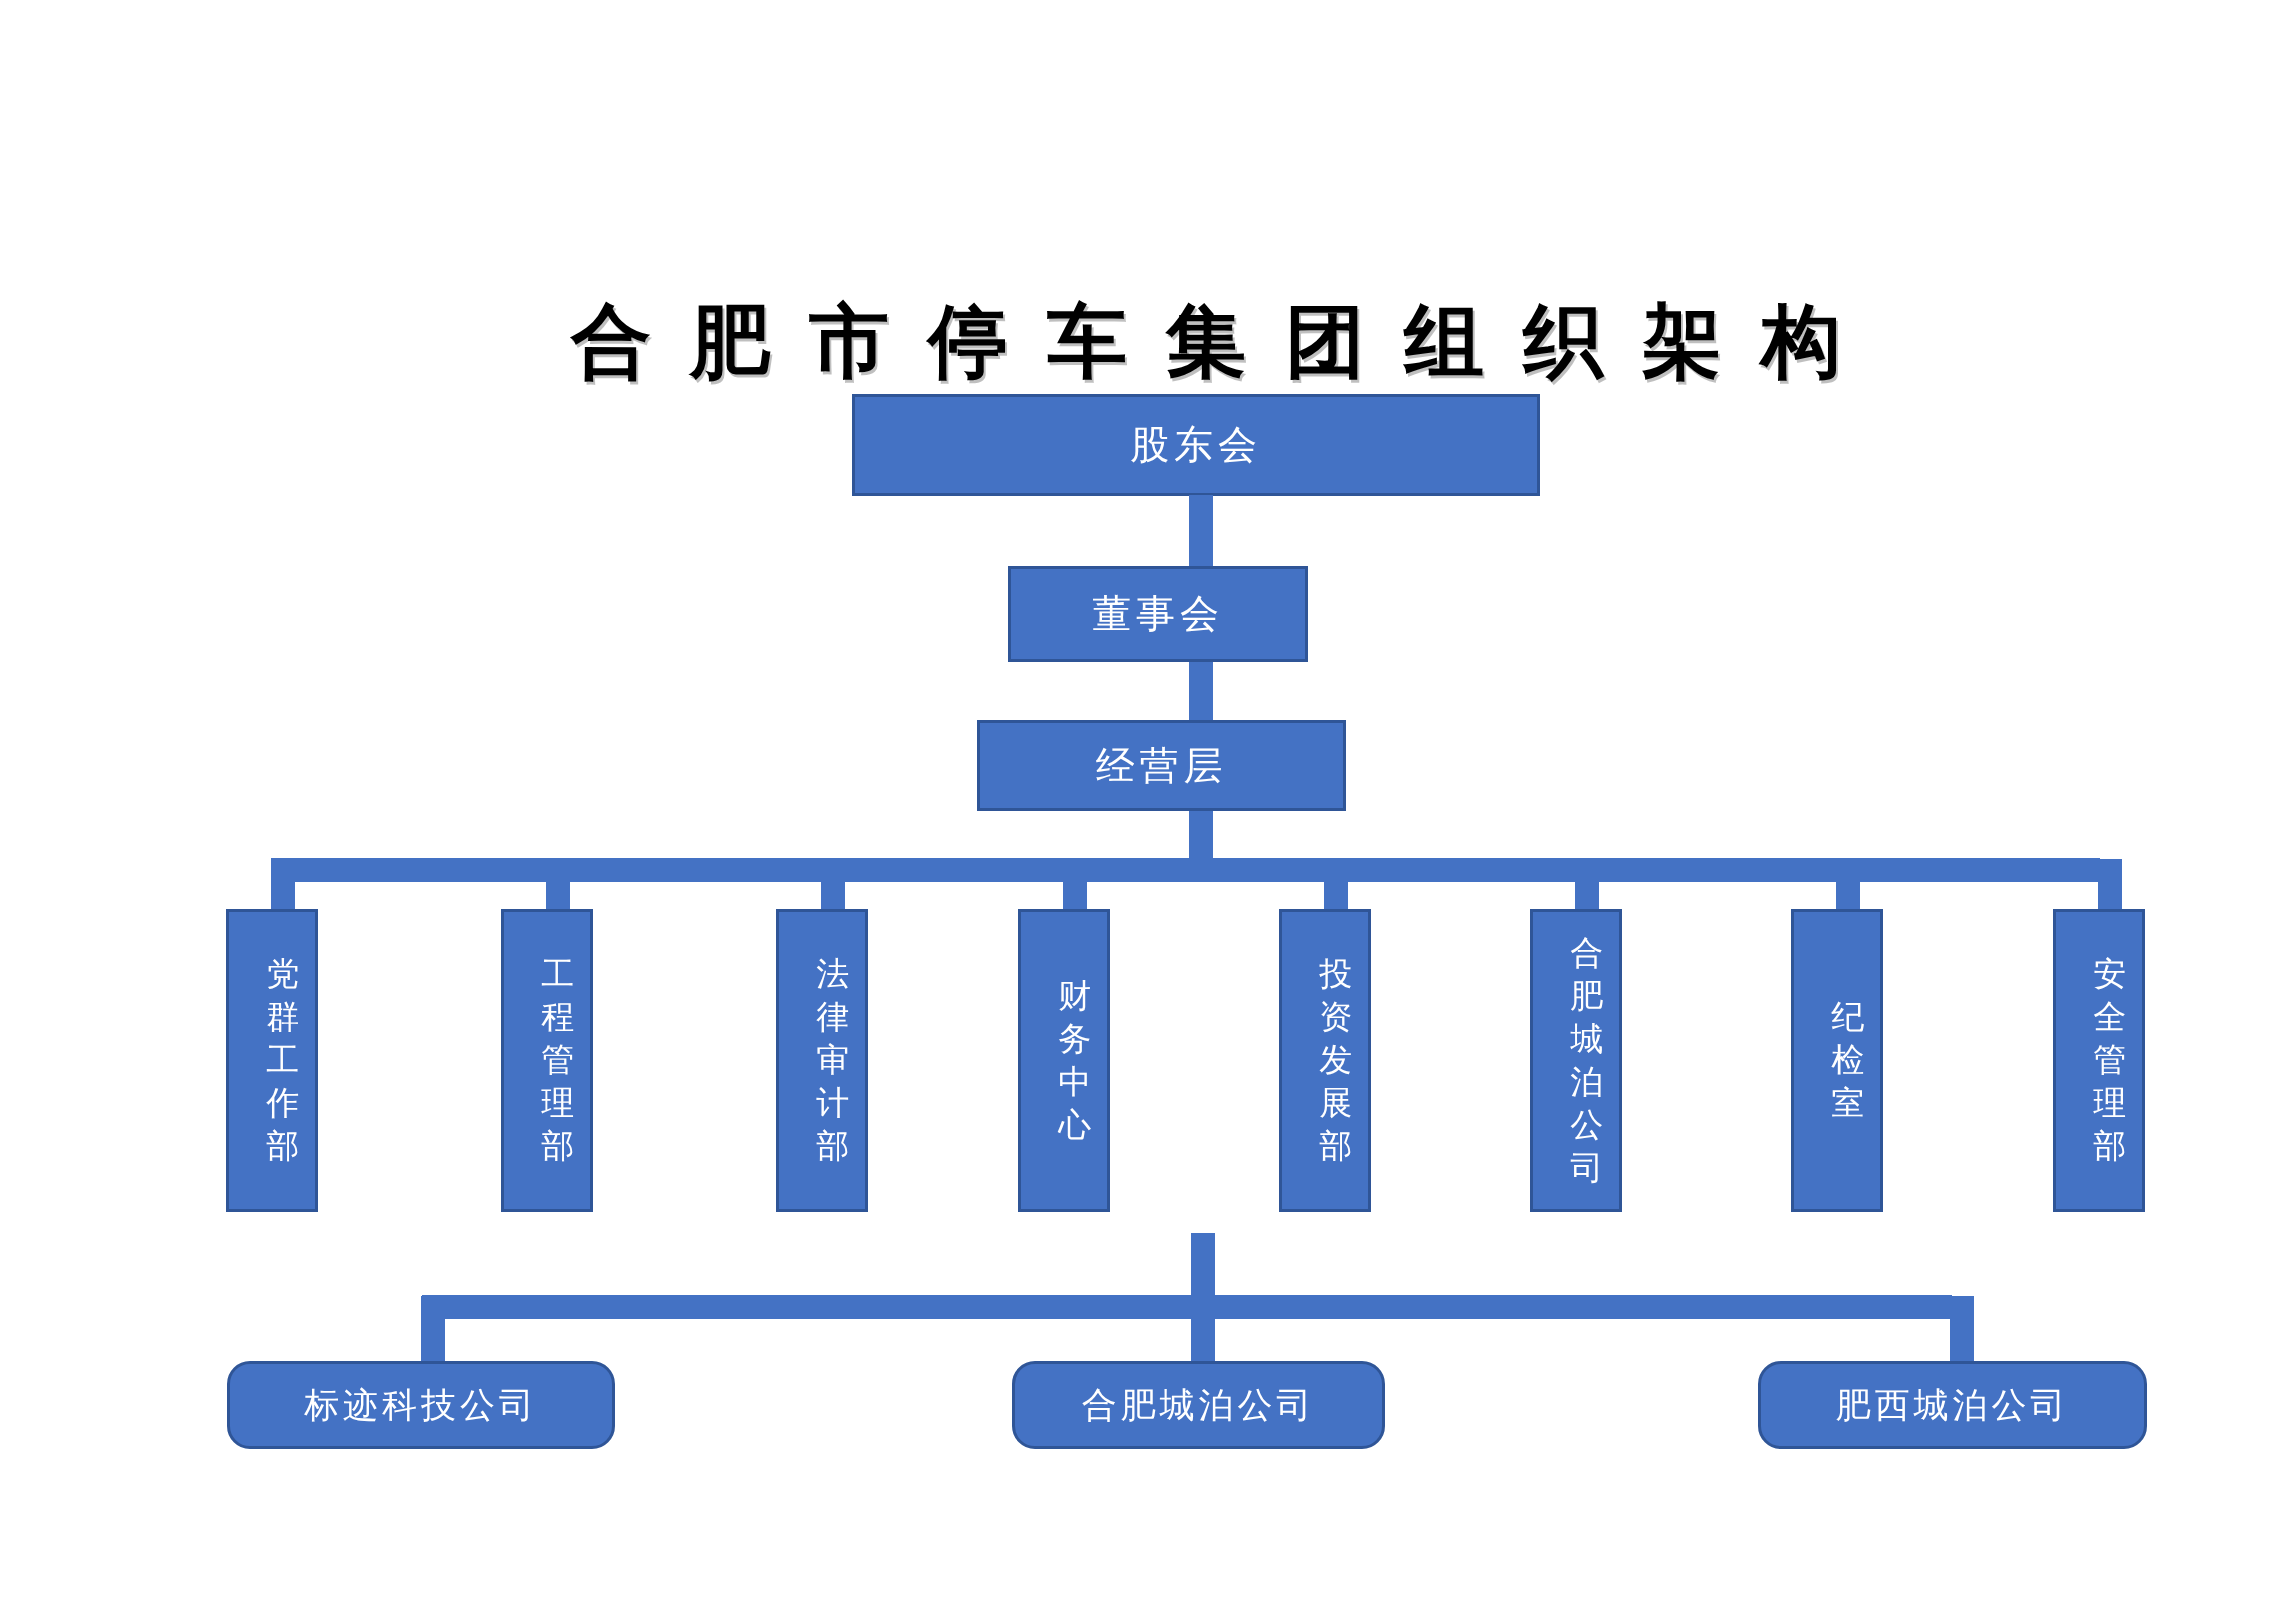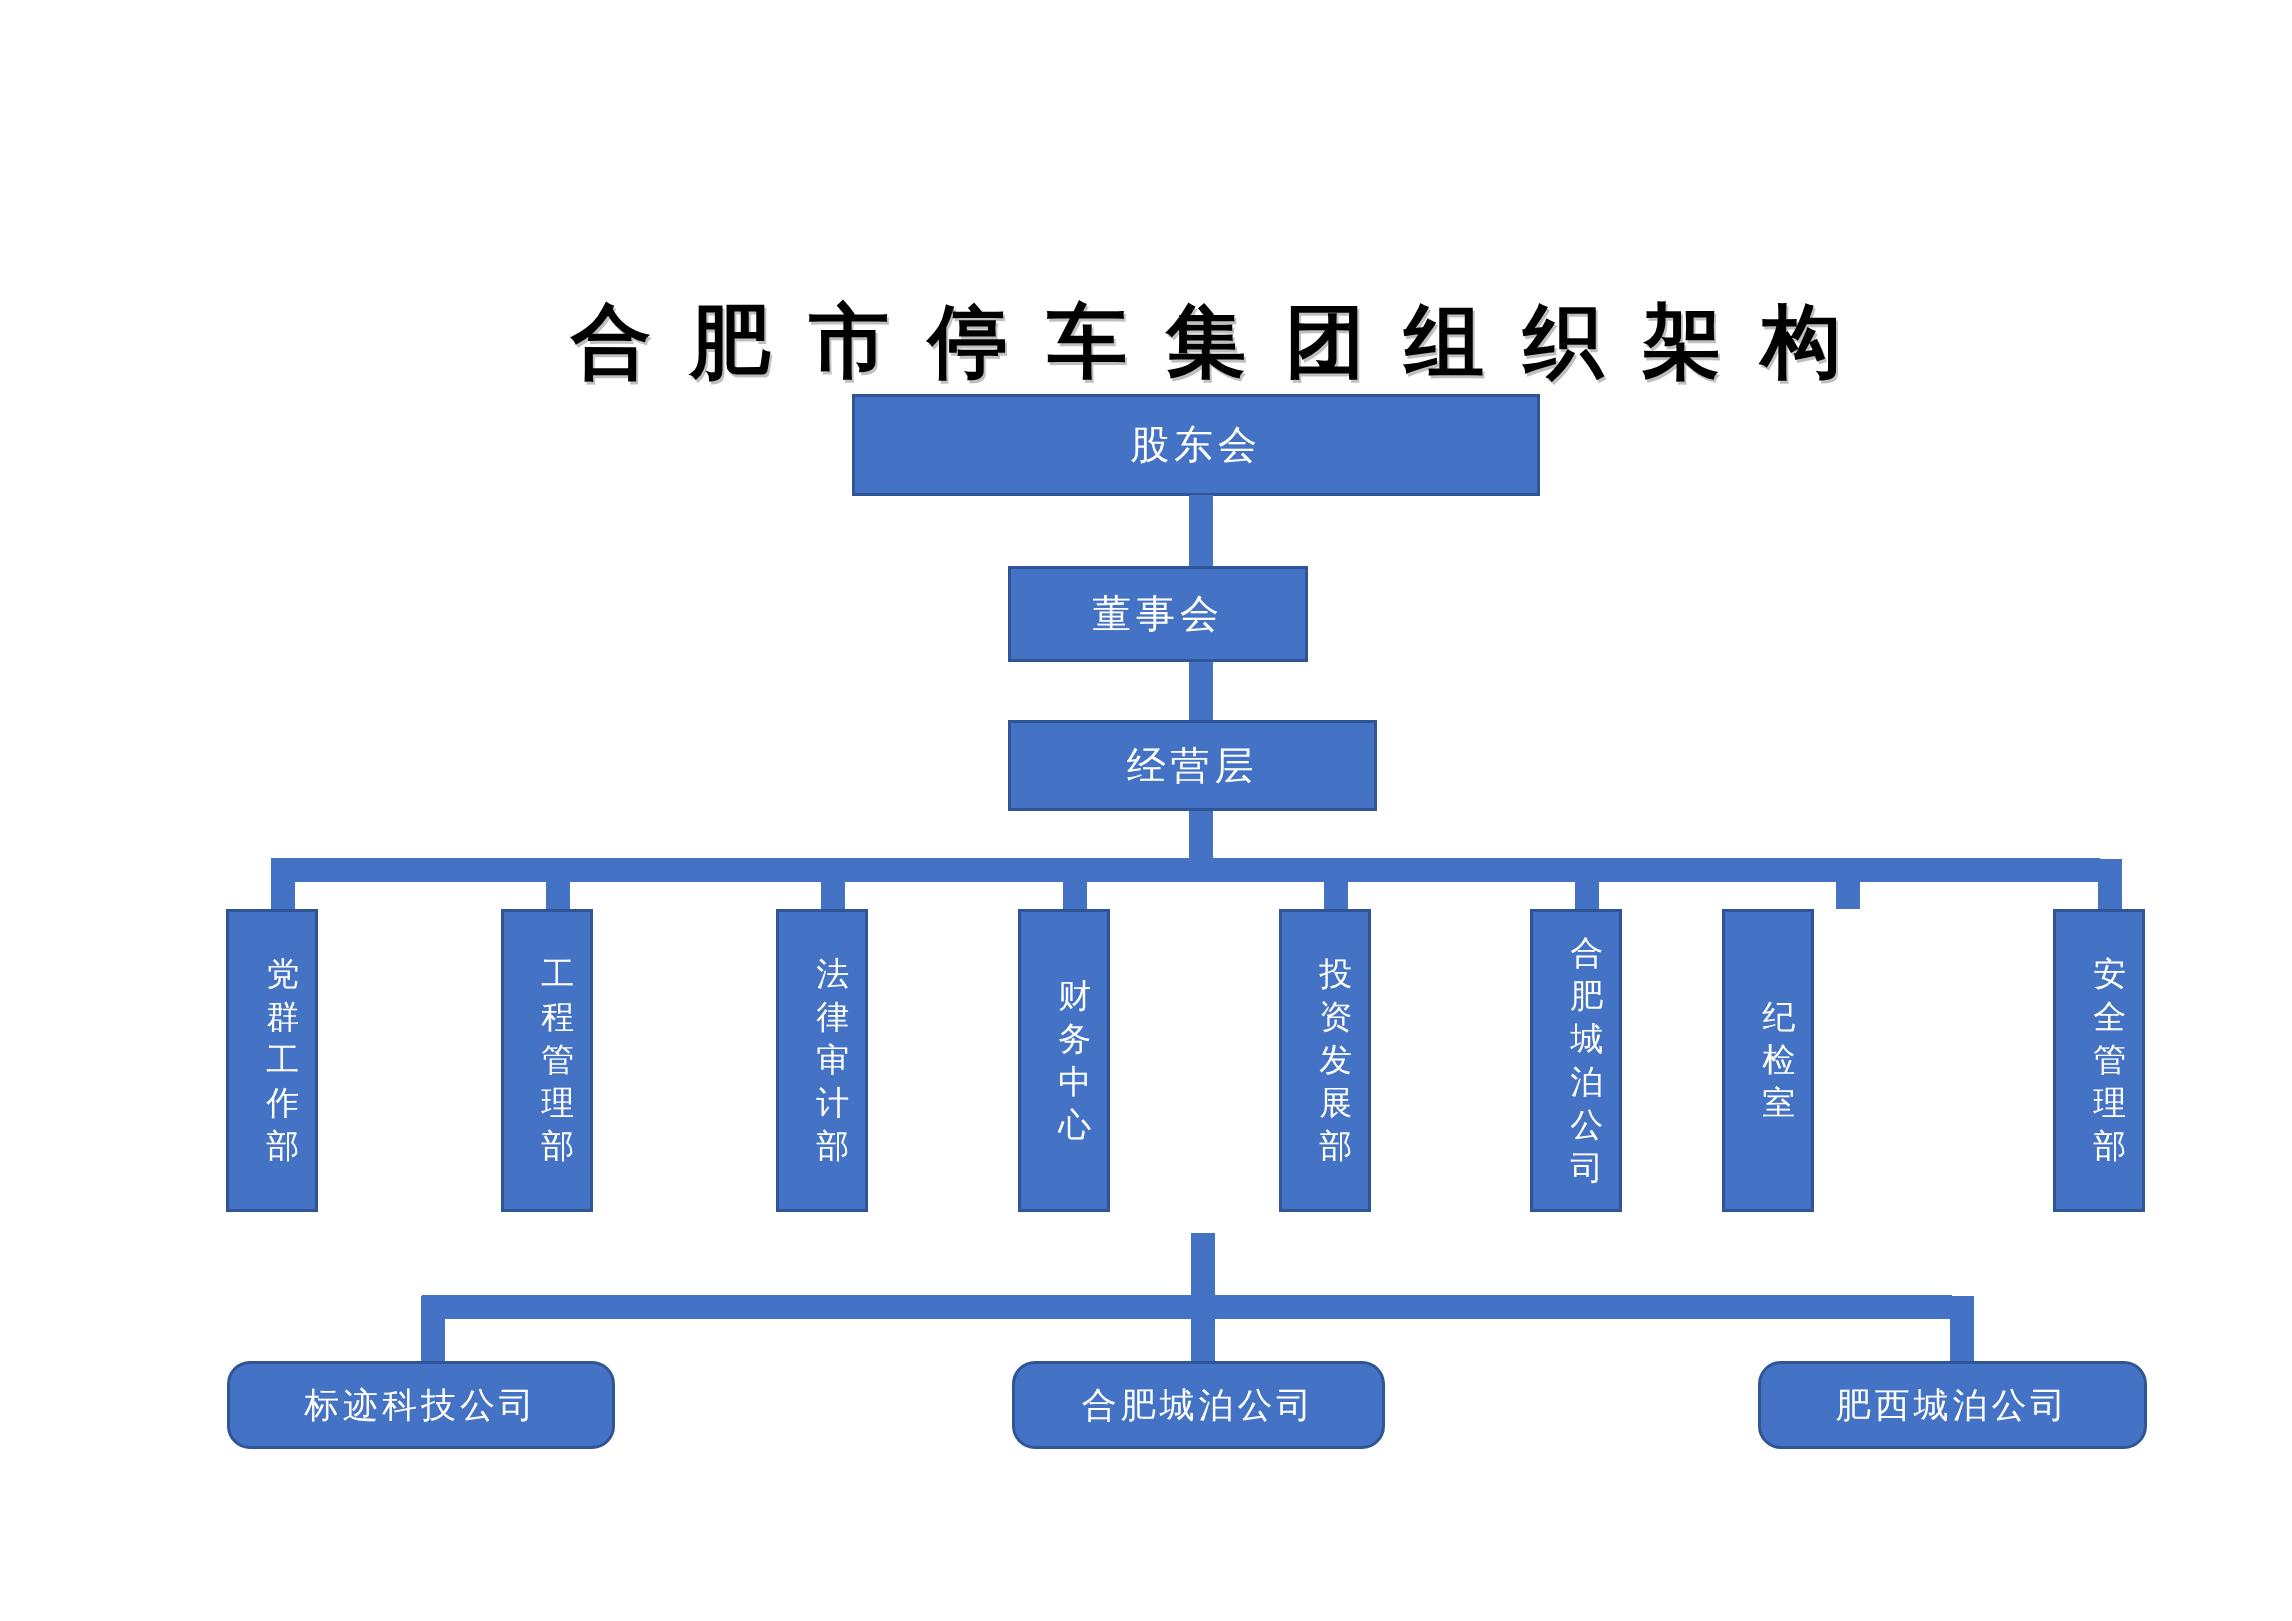--- a/index.html
+++ b/index.html
@@ -59,31 +59,31 @@
     word-break: break-all;
     text-align: center;
   }
   .conn { position: absolute; background: var(--connector); }
   .conn.v { width: 2.9px; }
   .conn.h { height: 2.9px; }
 
   
   .n-shareholders { left: 828px;  top: 370px;  width: 688px; height: 102px; }
   .n-board        { left: 984px; top: 542px;  width: 300px; height: 96px;  }
-  .n-management   { left: 984px; top: 696px;  width: 369px; height: 91px;  }
+  .n-management   { left: 953px; top: 696px;  width: 369px; height: 91px;  }
 
   
   .dept { top: 885px; width: 92px; height: 303px; }
   .d1 { left: 202px; justify-content: center; }
   .d2 { left: 477px; }
   .d3 { left: 752px; }
   .d4 { left: 994px; }
   .d5 { left: 1255px; }
   .d6 { left: 1506px; }
-  .d7 { left: 1698px; justify-content: center; }
+  .d7 { left: 1767px; justify-content: center; }
   .d8 { left: 2029px; }
 
   
   .comp { top: 1337px; height: 88px; border-radius: 23px; }
   .c1 { left: 203px;  width: 388px; }
   .c2 { left: 988px; width: 373px; }
   .c3 { left: 1734px; width: 389px; }
 
   
   .v1 { left: 1165px; top: 471px;  height: 71px; }

